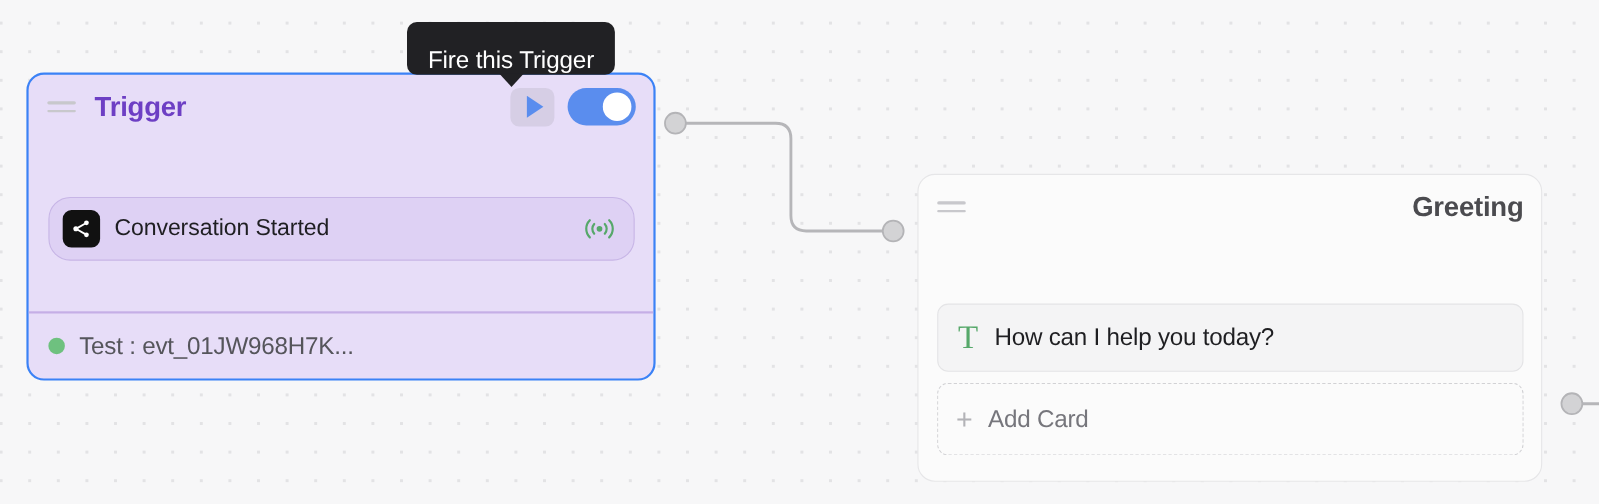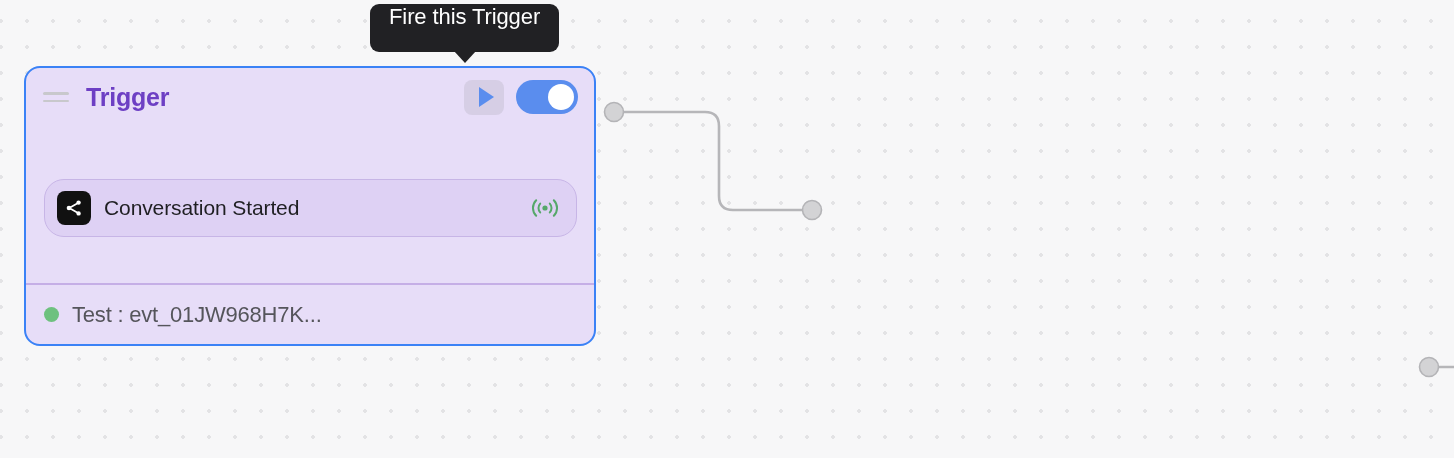--- a/index.html
+++ b/index.html
@@ -197,25 +197,25 @@
     font-size: 22px;
     color: #55555b;
     letter-spacing: -0.2px;
     white-space: nowrap;
   }
 
   
   #fire-trigger-tooltip {
     position: absolute;
     left: 370px;
-    top: 4px;
+    top: 20px;
     height: 48px;
     padding: 0 19px;
     display: flex;
-    align-items: flex-start;
+    align-items: flex-end;
     background: #212124;
     color: #ffffff;
     border-radius: 9px;
     font-size: 22px;
     letter-spacing: -0.1px;
     white-space: nowrap;
     z-index: 30;
   }
   #fire-trigger-tooltip .tip-arrow {
     position: absolute;
@@ -367,14 +367,33 @@
       <span id="trigger-status-dot"></span>
       <span id="trigger-status-text">Test : evt_01JW968H7K...</span>
     </div>
   </div>
 
   <div id="fire-trigger-tooltip">
     <span>Fire this Trigger</span>
     <span class="tip-arrow"></span>
   </div>
 
+  <div class="node" id="greeting-node">
+    <div class="node-header">
+      <div class="drag-handle">
+        <span></span>
+          <span></span>
+      </div>
+      <div id="greeting-title">Greeting</div>
+    </div>
+
+    <div id="greeting-text-card">
+      <span id="greeting-text-icon">T</span>
+      <span id="greeting-text-label">How can I help you today?</span>
+    </div>
+
+    <div id="add-card-button">
+      <span id="add-card-plus">+</span>
+      <span id="add-card-label">Add Card</span>
+    </div>
+  </div>
 
 </div>
 
 </body></html>

